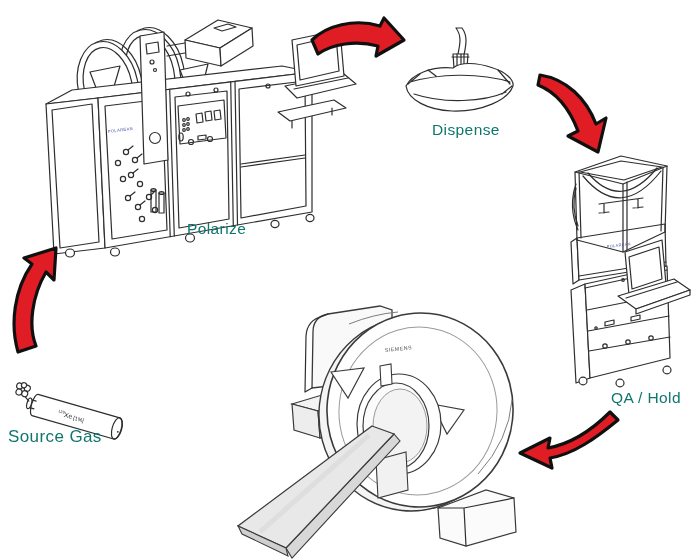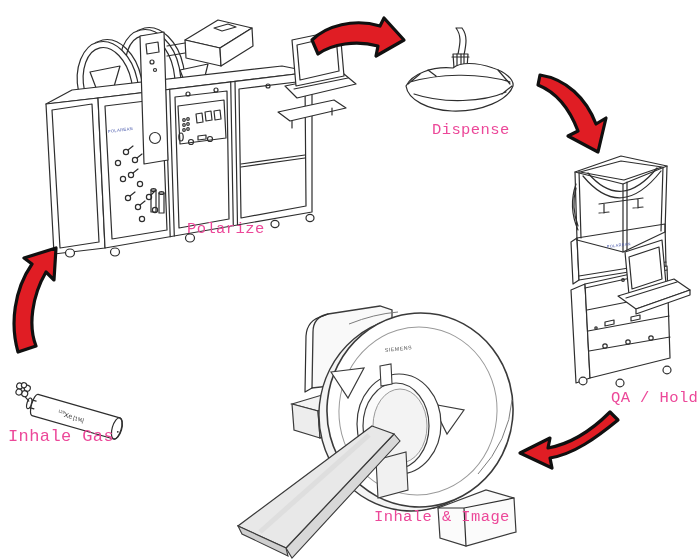--- a/index.html
+++ b/index.html
@@ -1,20 +1,20 @@
 <!DOCTYPE html>
 <html><head>
 <meta charset="utf-8">
 <style>
   html,body{margin:0;padding:0;background:#fff;}
   .canvas{position:relative;width:700px;height:560px;background:#ffffff;overflow:hidden;
           font-family:"Liberation Sans",sans-serif;}
   .illus{position:absolute;}
-  .stage-label{position:absolute;color:#ec4899;font-size:15.5px;line-height:1.2;
-               letter-spacing:.4px;white-space:nowrap;font-family:Liberation Mono, monospace;}
+  .stage-label{position:absolute;color:#0f766e;font-size:15.5px;line-height:1.2;
+               letter-spacing:.4px;white-space:nowrap;}
   .stage-label.big{font-size:17px;}
   svg{overflow:visible;}
   .ln{fill:none;stroke:#2e2e2e;stroke-width:1.2;stroke-linejoin:round;stroke-linecap:round;}
   .w{fill:#ffffff;stroke:#2e2e2e;stroke-width:1.2;stroke-linejoin:round;}
   .arrow-path{stroke:#101010;stroke-width:3.2;stroke-linejoin:round;}
 </style>
 </head>
 <body>
 
 <div class="canvas">
@@ -203,21 +203,20 @@
     <path d="M210,216 L258,198 L286,206 L288,240 L238,254 L212,246 Z" fill="#fbfbfb" stroke="#3a3a3a" stroke-width="1.2"></path>
     <path class="ln" d="M238,254 L236,216 L286,206 M236,216 L210,216"></path>
     <path d="M148,168 L178,160 L180,198 L150,206 Z" fill="#f1f1f1" stroke="#3a3a3a" stroke-width="1.1"></path>
     <g>
       <path d="M166,142 L172,149 L64,266 L58,256 Z" fill="#d8d8d8" stroke="#3a3a3a" stroke-width="1.1"></path>
       <path d="M144,134 L166,142 L58,256 L10,234 Z" fill="#e8e8e8" stroke="#3a3a3a" stroke-width="1.2"></path>
       <path d="M141,143 L32,240" fill="none" stroke="#dedede" stroke-width="5"></path>
       <path d="M10,234 L58,256 L60,264 L14,242 Z" fill="#cfcfcf" stroke="#3a3a3a" stroke-width="1.1"></path>
     </g>
   </svg>
-  <div class="stage-label" style="left:374px;top:508px">Inhale &amp; Image</div>
 
   <svg class="illus" style="left:6px;top:378px" width="140" height="80" viewBox="0 0 140 80">
     <g transform="translate(29,27) rotate(16)">
       <path class="w" d="M0,-11 L85,-11 A5,11 0 0 1 85,11 L0,11 A3.5,11 0 0 1 0,-11 Z"></path>
       <ellipse class="ln" cx="85" cy="0" rx="4.5" ry="11"></ellipse>
       <circle cx="87" cy="3" r="0.9" fill="#2e2e2e"></circle>
       <path class="ln" d="M-6,-4 L0,-4 M-6,4 L0,4"></path>
       <ellipse class="w" cx="-6" cy="0" rx="2.2" ry="5.5"></ellipse>
       <path class="ln" d="M-13,-6 L-7,-2"></path>
       <g class="w">
@@ -226,19 +225,19 @@
           <circle cx="-20" cy="-14" r="3"></circle>
         <circle cx="-13" cy="-8" r="3"></circle>
           <circle cx="-19" cy="-8" r="3"></circle>
           <circle cx="-16" cy="-16" r="2.6"></circle>
       </g>
       <text x="24" y="3.5" fill="#2e2e2e">
         <tspan font-size="4" dy="-3">129</tspan><tspan font-size="7" dy="3">Xe</tspan><tspan font-size="5.5" dx="1" dy="0">[1%]</tspan>
       </text>
     </g>
   </svg>
-  <div class="stage-label big" style="left:8px;top:427px">Inhale Gas</div>
+  <div class="stage-label big" style="left:8px;top:427px">Source Gas</div>
 
   <svg class="illus" style="left:10px;top:240px" width="58" height="122" viewBox="0 0 58 122">
     <path class="arrow-path" d="M8,112 C0,84 4,50 22,24 L14,18 L46,8 L44,40 L36,32 C22,56 18,86 26,106 Z" fill="#e01d24"></path>
   </svg>
 
 </div>
 
 </body></html>

